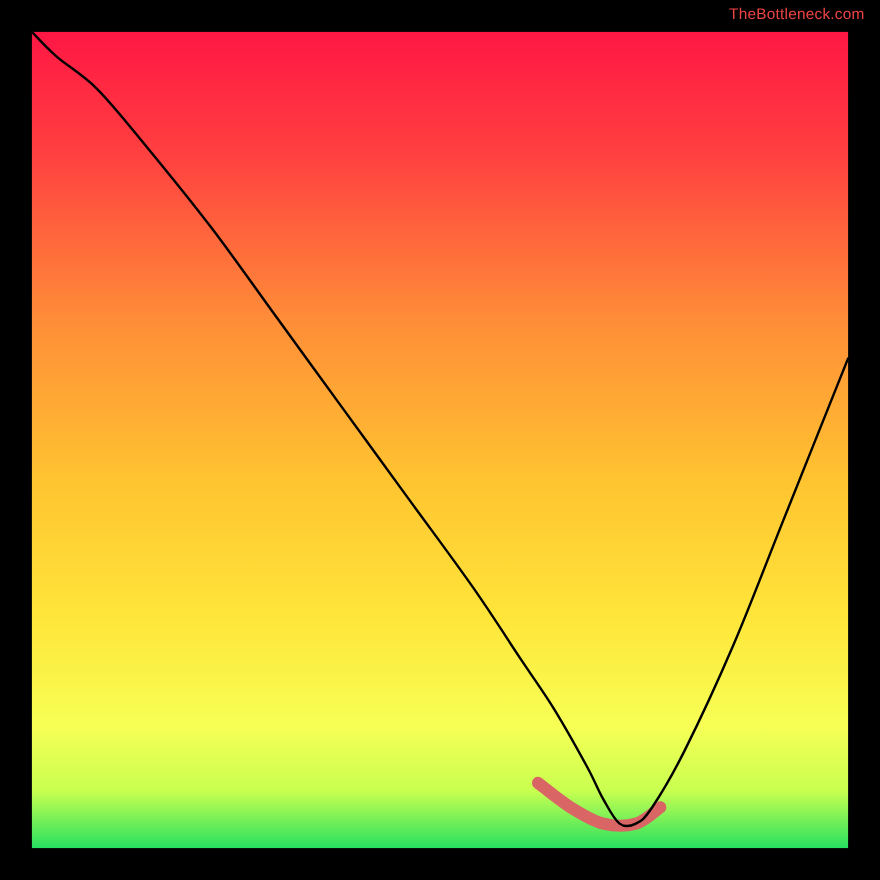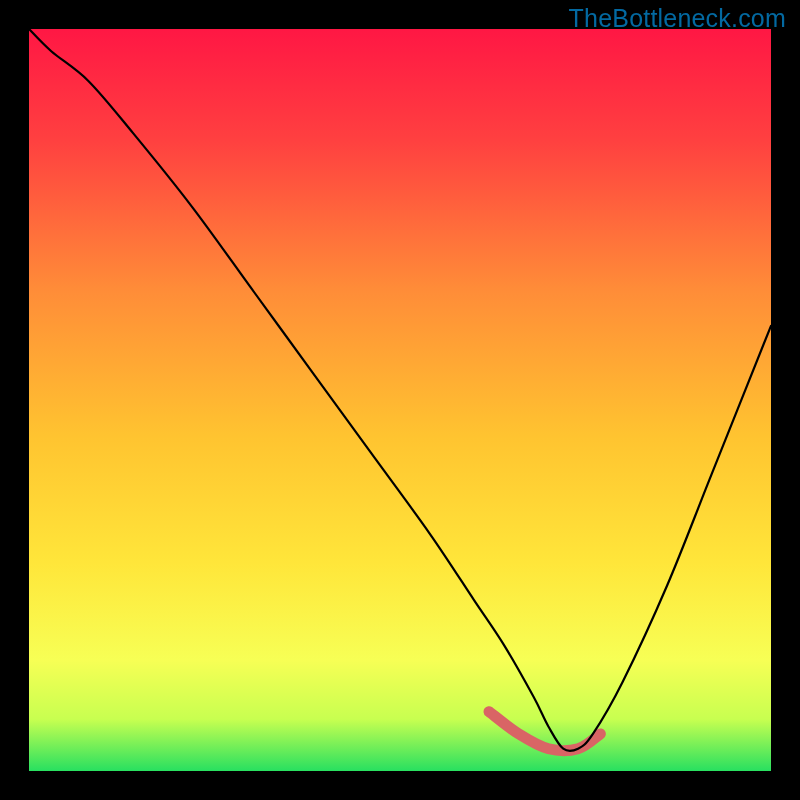--- a/index.html
+++ b/index.html
@@ -12,22 +12,22 @@
   }
   .wrap {
     position: relative;
     width: 800px;
     height: 800px;
   }
   .watermark {
     position: absolute;
     top: 4px;
     right: 14px;
-    color: #0369a1;
-    font-size: 25px;
+    color: #ef4444;
+    font-size: 14px;
     letter-spacing: 0.2px;
     font-weight: 400;
   }
   svg {
     position: absolute;
     display: block;
   }
 </style>
 </head>
 <body>

